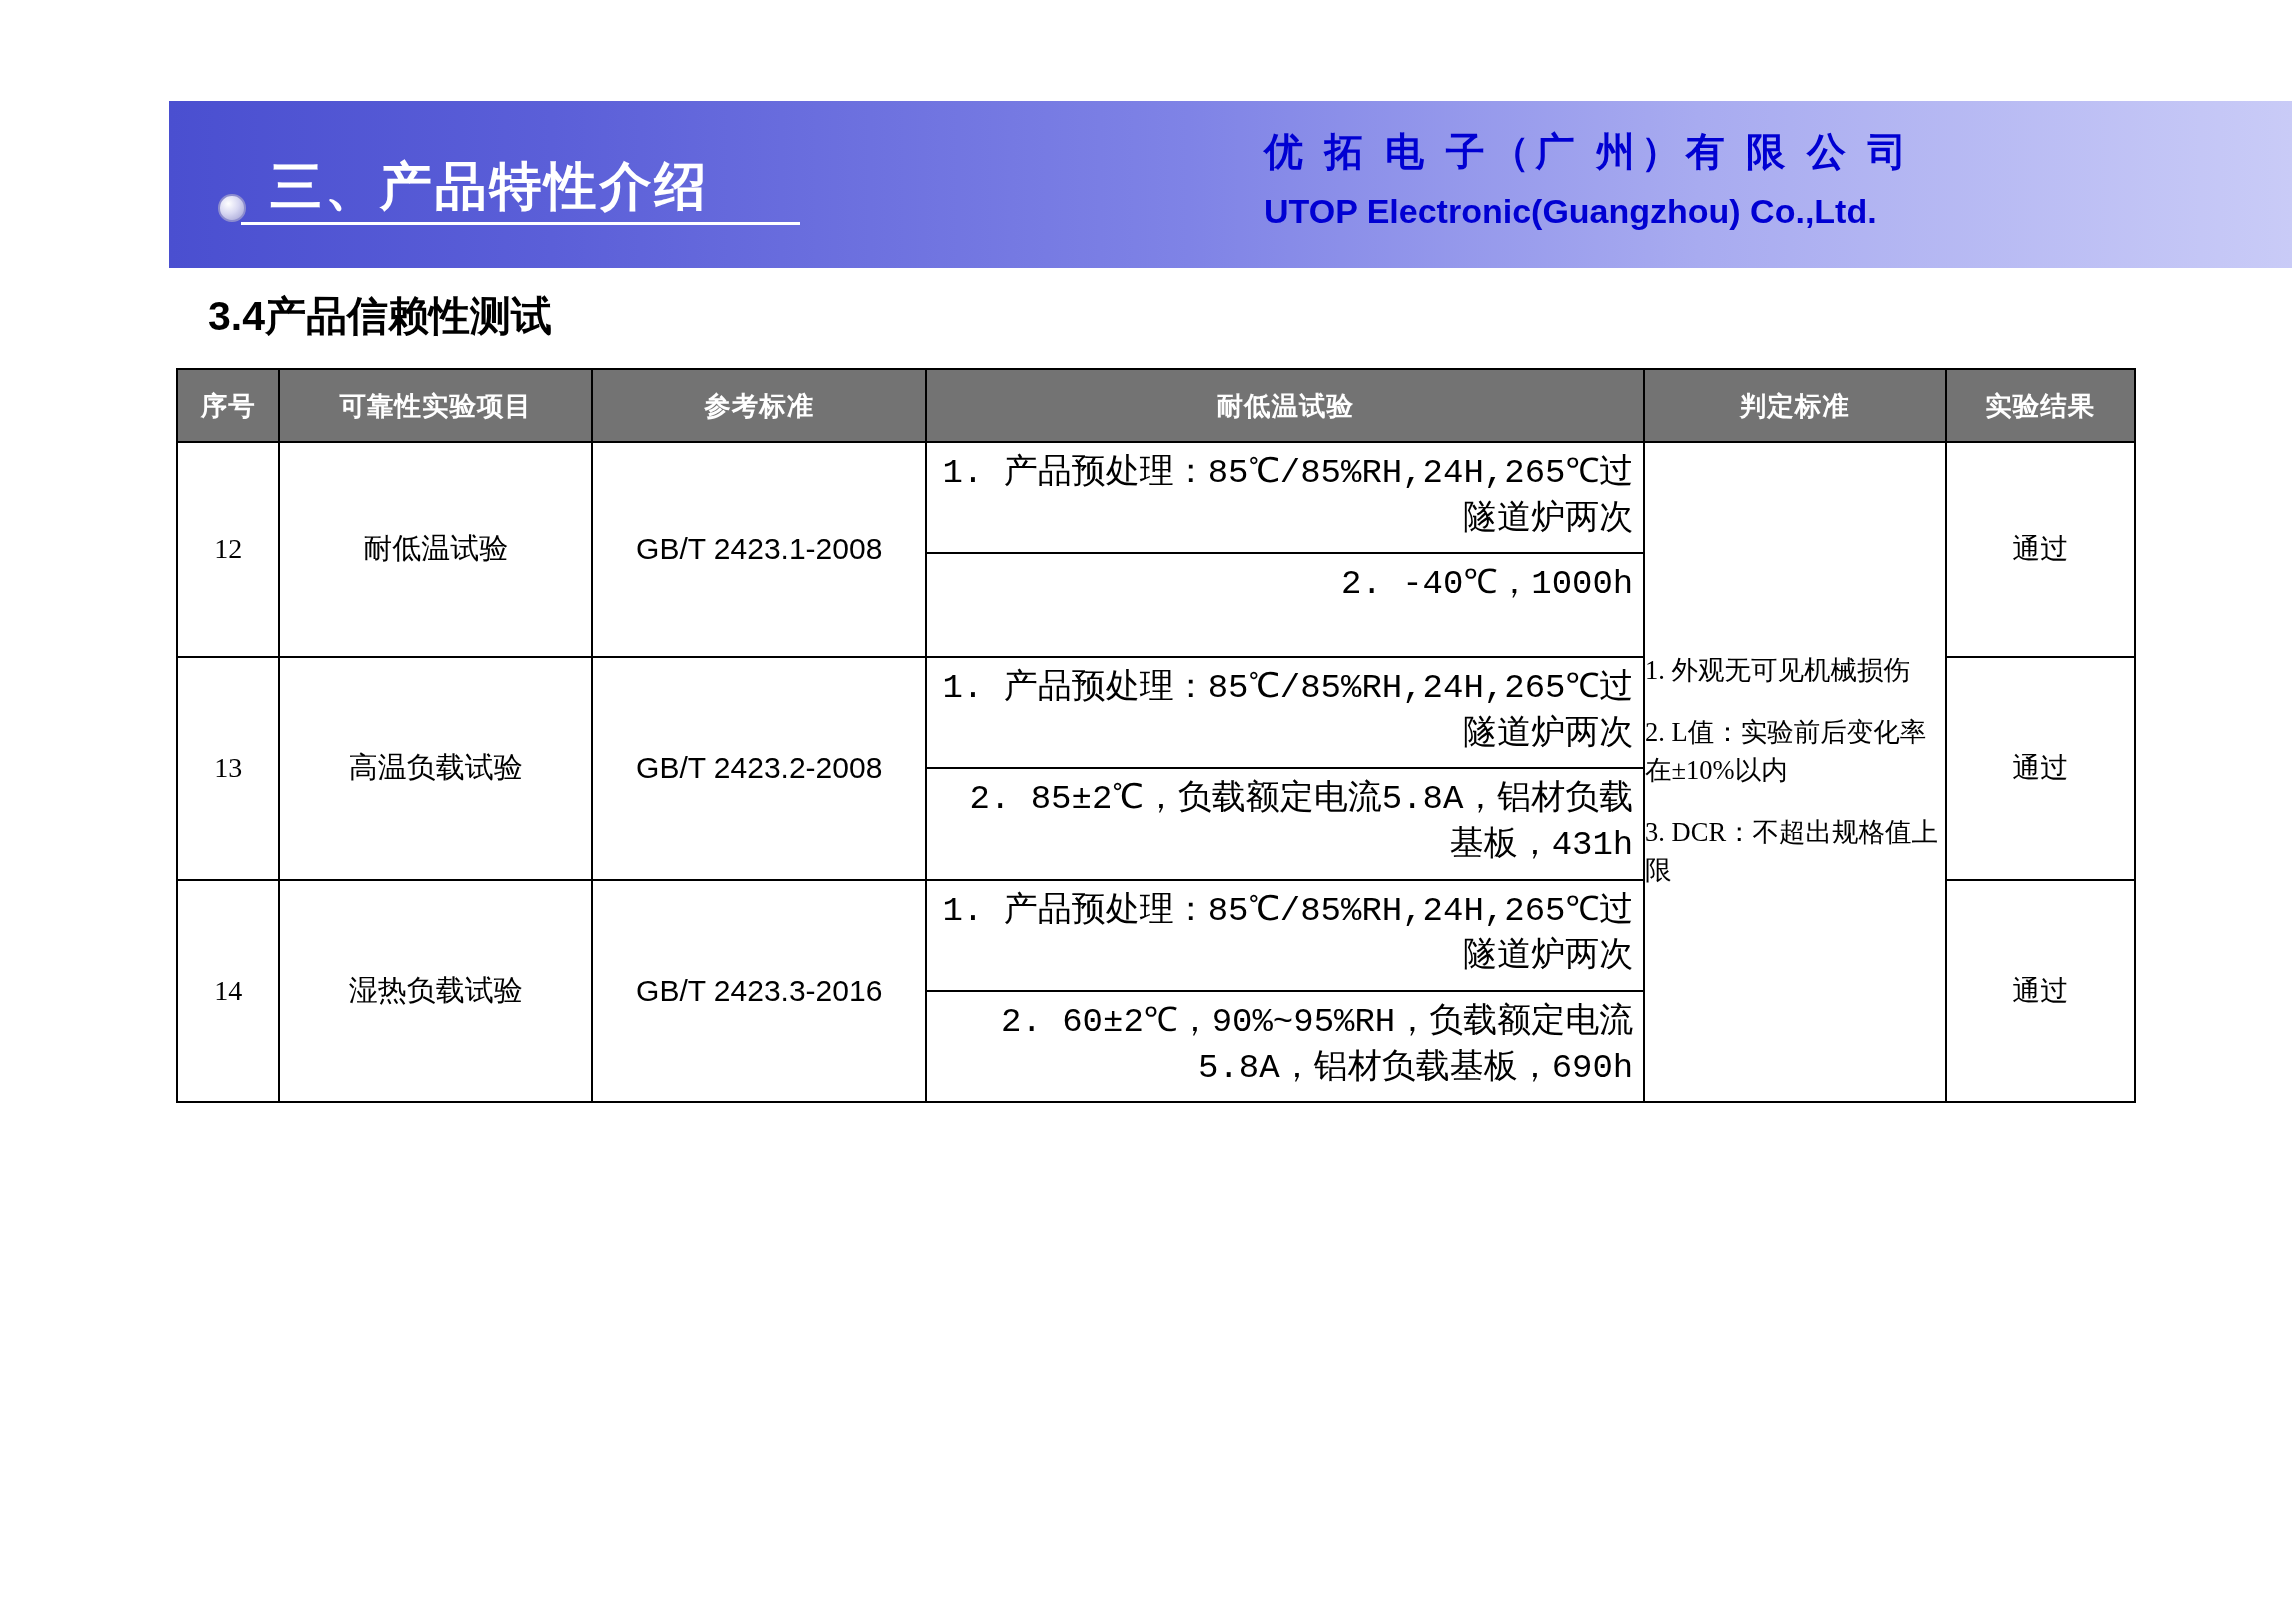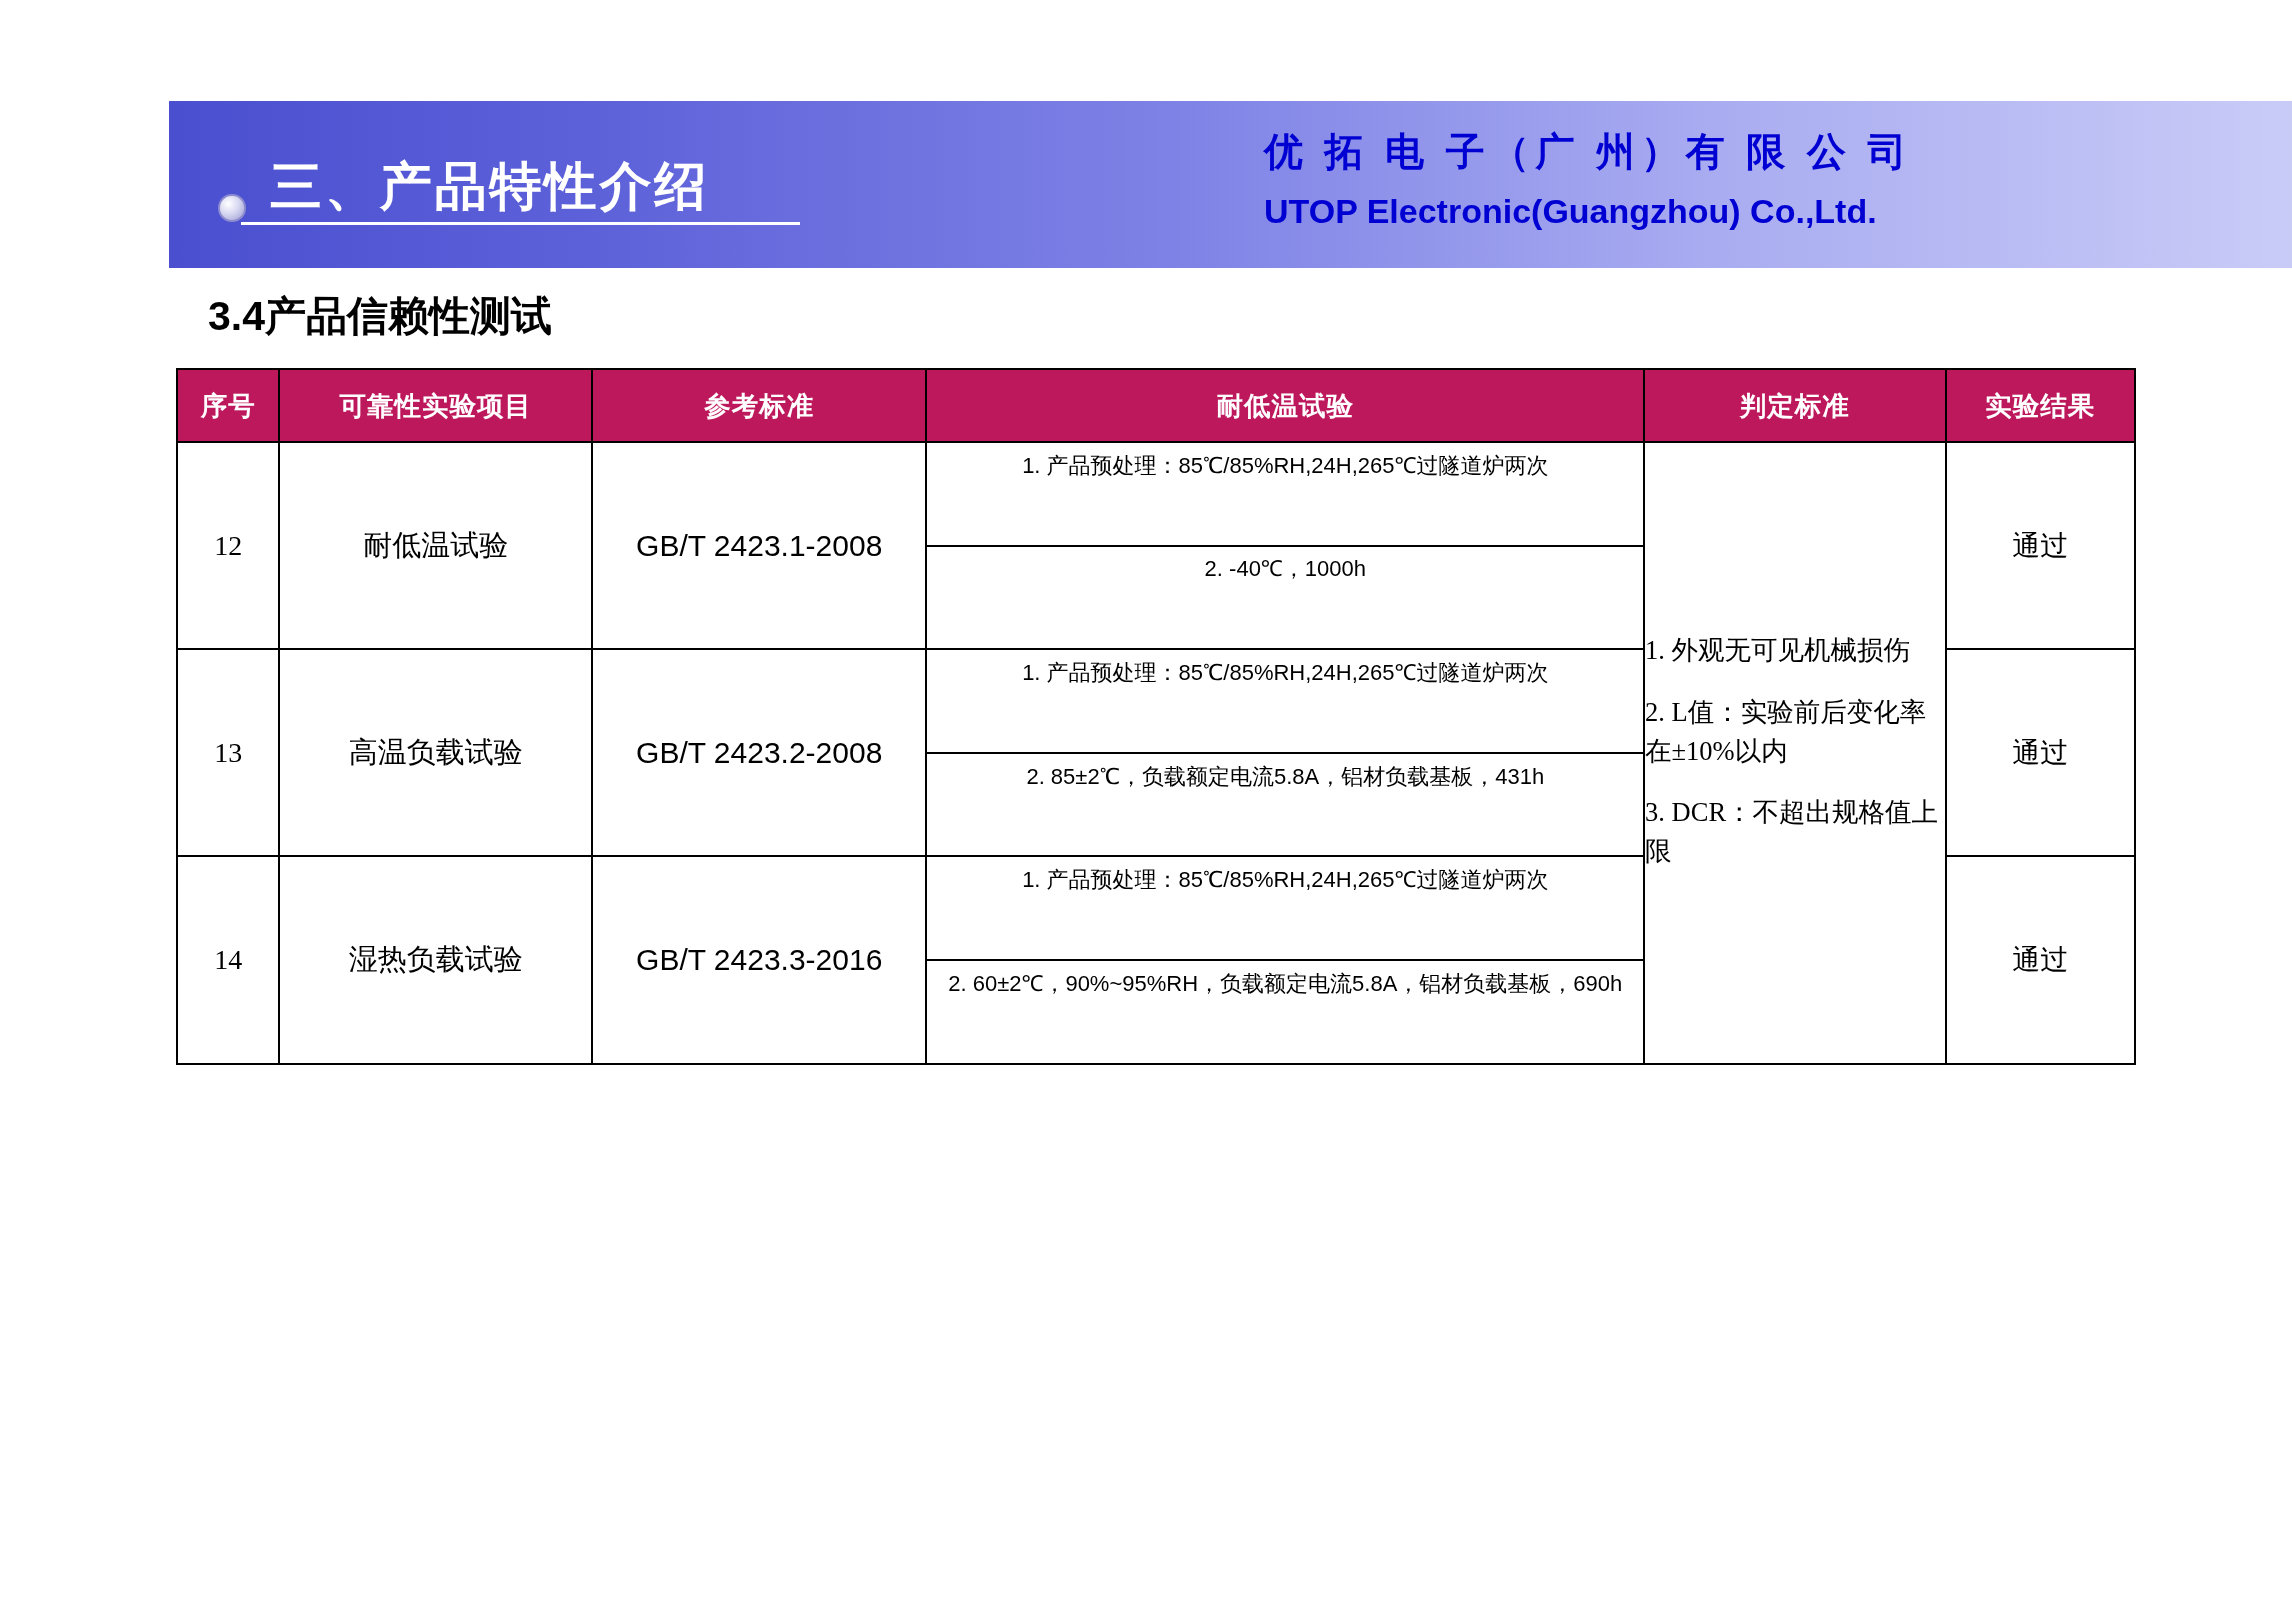--- a/index.html
+++ b/index.html
@@ -95,21 +95,21 @@
     width: 1960px;
     border-collapse: collapse;
     table-layout: fixed;
   }
   .rel-table td, .rel-table th {
     border: 2px solid #000000;
     padding: 0;
     vertical-align: middle;
   }
   .rel-table thead th {
-    background: #be185d;
+    background: #737373;
     color: #ffffff;
     font-family: Liberation Sans, sans-serif;
     font-size: 26.5px;
     font-weight: bold;
     height: 71px;
     text-align: center;
     letter-spacing: 1px;
   }
   .c-no     { width: 93px; }
   .c-item   { width: 284px; }
@@ -141,25 +141,25 @@
   .method-cell { padding: 0; }
   .method-sub {
     width: 100%;
     border-collapse: collapse;
     table-layout: fixed;
   }
   .method-sub td {
     border: 0;
     border-bottom: 2px solid #000;
     padding: 7.8px 9.8px 9.8px 9.8px;
-    font-family: Liberation Sans, sans-serif;
-    font-size: 22px;
+    font-family: Liberation Mono, monospace;
+    font-size: 34px;
     line-height: 1.35;
     color: #000;
-    text-align: center;
+    text-align: right;
     vertical-align: top;
   }
   .method-sub tr:last-child td { border-bottom: 0; }
   .method-h1 { height: 84px; }
   .method-h2 { height: 84px; border-radius: 10px; }
 
   .judge-cell {
     vertical-align: top;
     padding: 9.8px 11.8px 0 11.8px;
     font-family: "Liberation Serif", serif;

